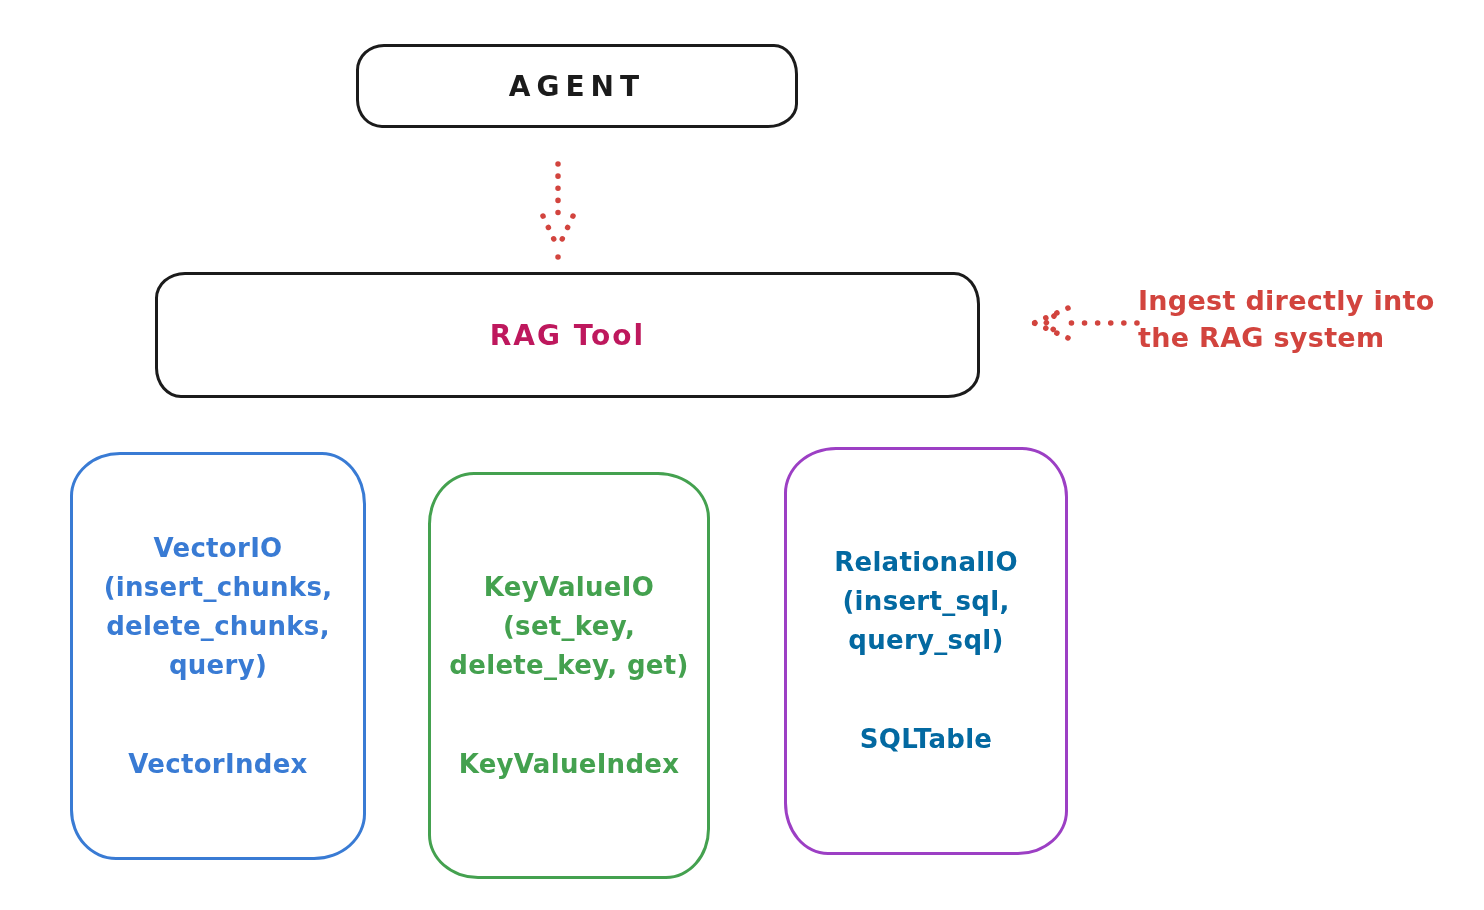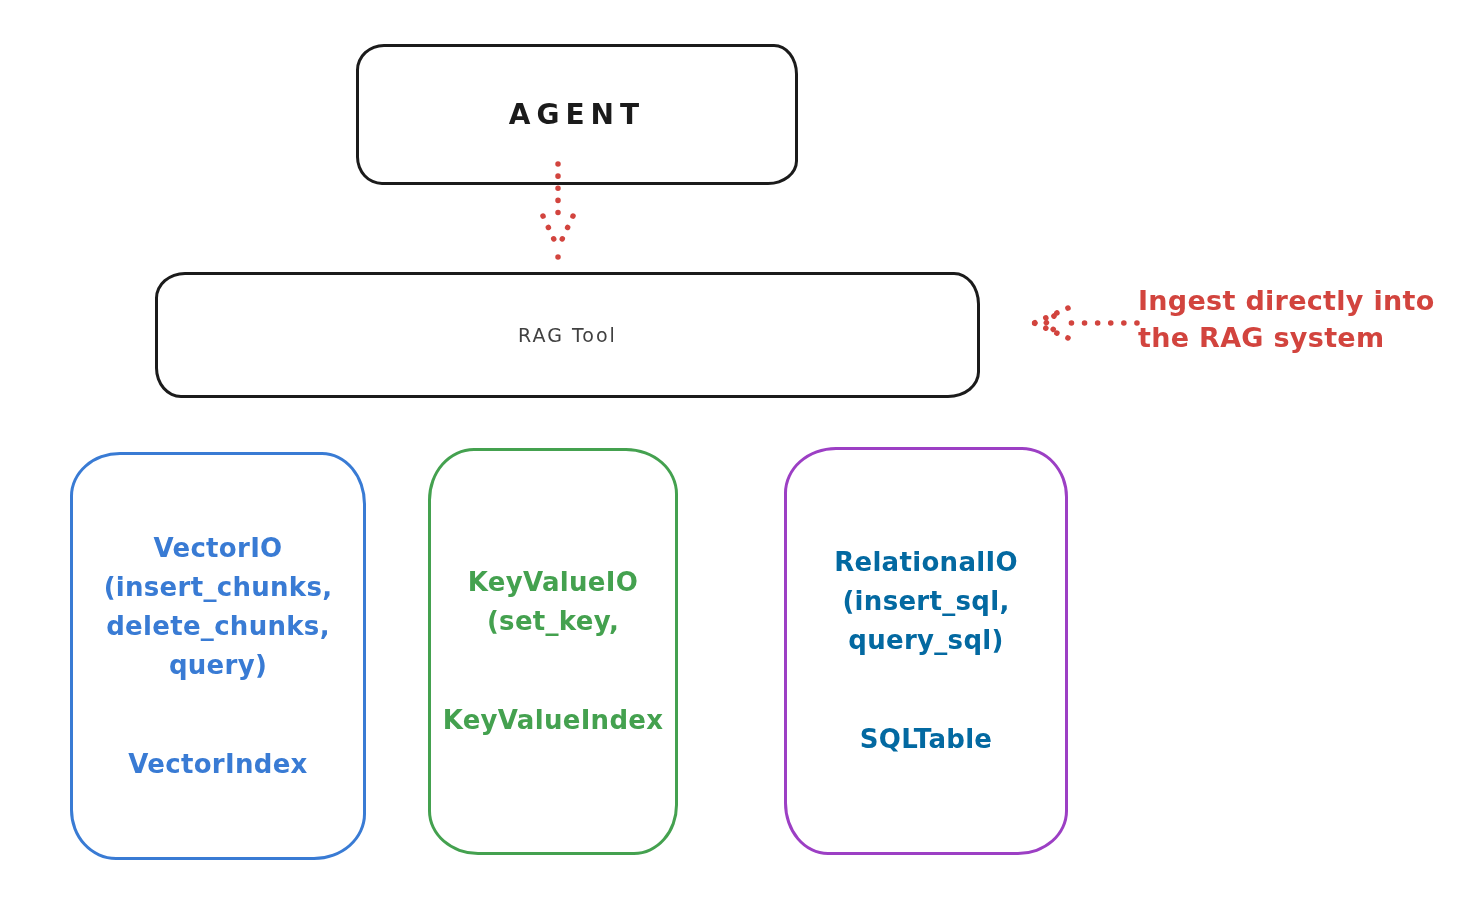--- a/index.html
+++ b/index.html
@@ -19,32 +19,32 @@
     position: absolute;
     background: #ffffff;
     border: 3px solid #1b1b1b;
     display: flex;
     align-items: center;
     justify-content: center;
     box-sizing: border-box;
   }
   
   #agent-node {
-    left: 356px; top: 44px; width: 442px; height: 141px;
+    left: 356px; top: 44px; width: 442px; height: 84px;
     border-radius: 28px 24px 30px 26px / 26px 30px 24px 28px;
   }
   #agent-node .label {
     font-size: 28px; font-weight: 700; letter-spacing: 6px; color: #1b1b1b;
   }
   #rag-node {
     left: 155px; top: 272px; width: 825px; height: 126px;
     border-radius: 30px 26px 32px 26px / 26px 32px 26px 30px;
   }
   #rag-node .label {
-    font-size: 19px; font-weight: 400; letter-spacing: 2px; color: #404040;
+    font-size: 28px; font-weight: 700; letter-spacing: 2px; color: #be185d;
   }
   
   .cap-node {
     position: absolute;
     background: #ffffff;
     box-sizing: border-box;
     display: flex;
     flex-direction: column;
     align-items: center;
     justify-content: center;
@@ -53,21 +53,21 @@
     font-weight: 600;
     line-height: 39px;
     letter-spacing: 0.3px;
   }
   #vector-node {
     left: 70px; top: 452px; width: 296px; height: 408px;
     border: 3.5px solid #397bd4; color: #397bd4;
     border-radius: 50px 44px 52px 46px / 44px 52px 46px 50px;
   }
   #keyvalue-node {
-    left: 428px; top: 448px; width: 250px; height: 407px;
+    left: 428px; top: 472px; width: 282px; height: 407px;
     border: 3.5px solid #44a14f; color: #44a14f;
     border-radius: 46px 52px 44px 50px / 52px 46px 50px 44px;
   }
   #relational-node {
     left: 784px; top: 447px; width: 284px; height: 408px;
     border: 3.5px solid #9c3fc4; color: #0369a1;
     border-radius: 52px 46px 50px 44px / 46px 50px 44px 52px;
   }
   .index-label { margin-top: 60px; }
   
@@ -126,20 +126,21 @@
     <div>VectorIO</div>
     <div>(insert_chunks,</div>
     <div>delete_chunks,</div>
     <div>query)</div>
     <div class="index-label">VectorIndex</div>
   </div>
 
   <div class="cap-node" id="keyvalue-node">
     <div>KeyValueIO</div>
     <div>(set_key,</div>
+    <div>delete_key, get)</div>
     <div class="index-label">KeyValueIndex</div>
   </div>
 
   <div class="cap-node" id="relational-node">
     <div>RelationalIO</div>
     <div>(insert_sql,</div>
     <div>query_sql)</div>
     <div class="index-label">SQLTable</div>
   </div>
 

